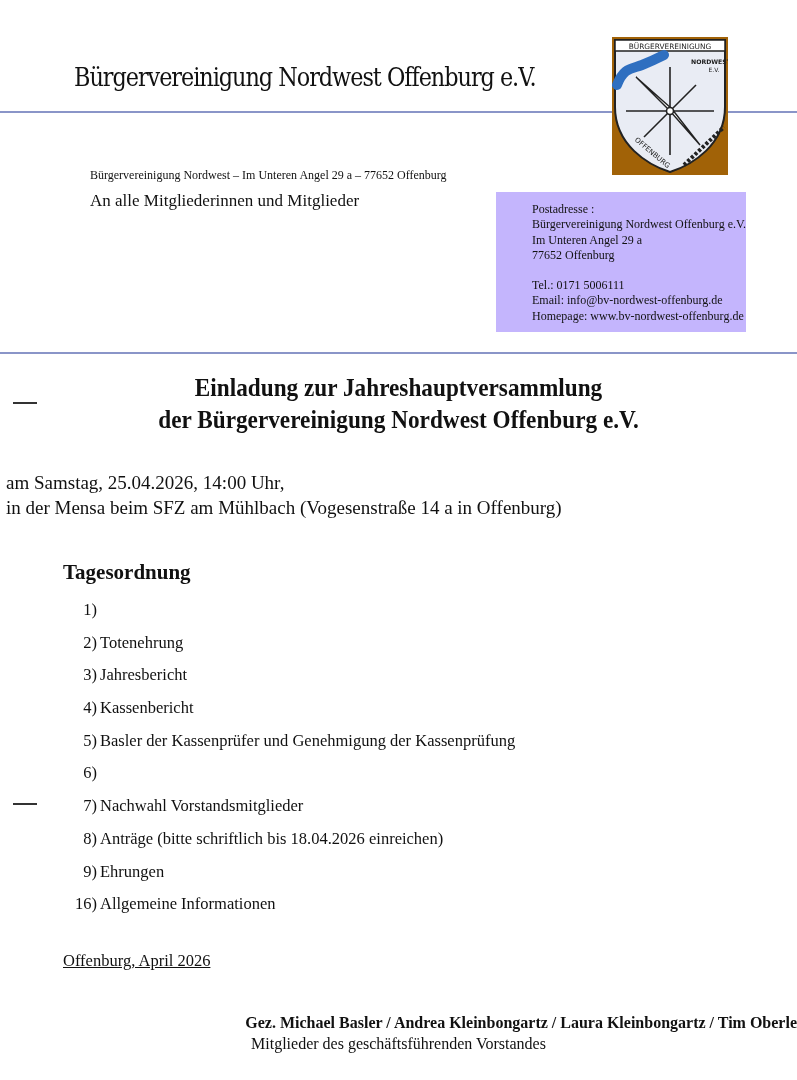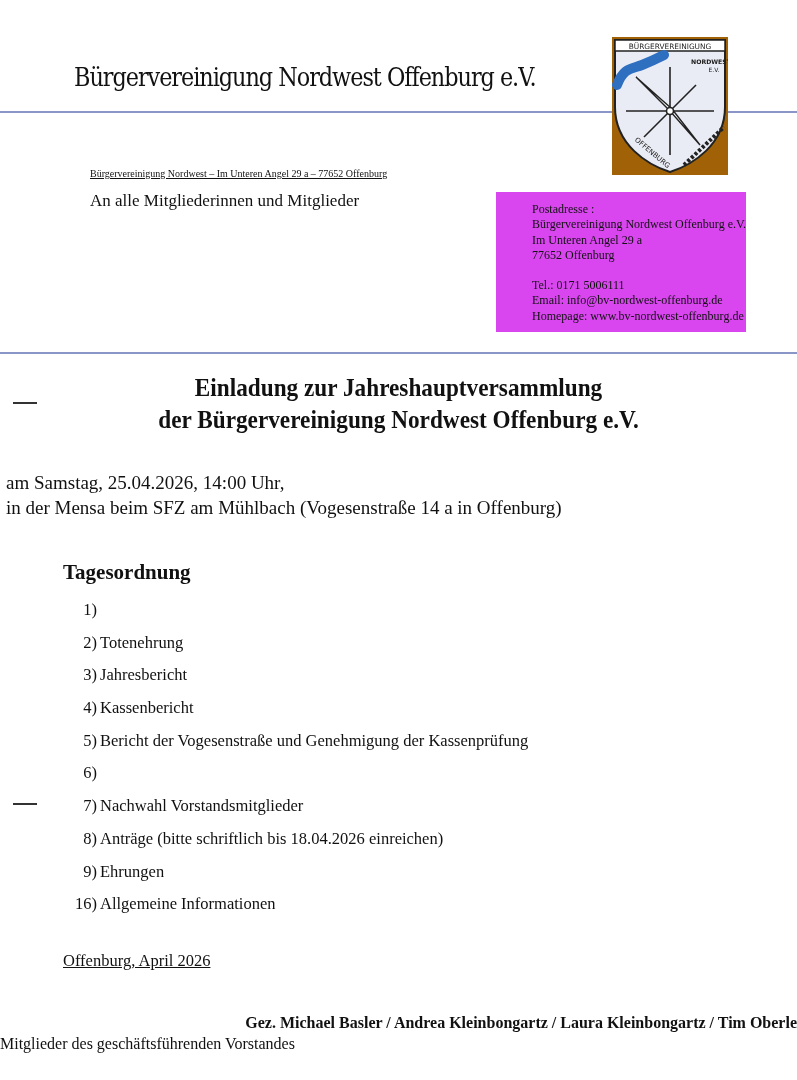--- a/index.html
+++ b/index.html
@@ -5,42 +5,42 @@
   html, body { margin: 0; padding: 0; background: #ffffff; }
   body { width: 797px; height: 1080px; position: relative; overflow: hidden; color: #111; font-family: "Liberation Serif", serif; }
 
   .hdr-title { position: absolute; left: 74px; top: 62px; font-family: "DejaVu Serif", serif; font-size: 26px; letter-spacing: -1.2px; color: #111; transform: scaleX(0.86); transform-origin: left top; white-space: nowrap; }
   .rule { position: absolute; left: 0; width: 797px; height: 2px; background: #8a95c8; }
   .rule.top { top: 111px; }
   .rule.mid { top: 352px; }
 
   .logo { position: absolute; left: 612px; top: 37px; width: 116px; height: 138px; background: #a16207; }
 
-  .sender-line { position: absolute; left: 90px; top: 168px; font-size: 10px; text-decoration: underline; white-space: nowrap; }
+  .sender-line { position: absolute; left: 90px; top: 168px; font-size: 12px; white-space: nowrap; }
   .recipient { position: absolute; left: 90px; top: 191px; font-size: 17px; white-space: nowrap; }
 
-  .contact { position: absolute; left: 496px; top: 192px; width: 250px; height: 140px; background: #d946ef; }
+  .contact { position: absolute; left: 496px; top: 192px; width: 250px; height: 140px; background: #c4b5fd; }
   .contact .inner { position: absolute; left: 36px; top: 10px; font-size: 12px; line-height: 15.3px; white-space: nowrap; }
   .contact .gap { height: 15px; }
 
   .mark { position: absolute; left: 13px; width: 24px; height: 1.5px; background: #333; }
   .mark.m1 { top: 402px; }
   .mark.m2 { top: 803px; }
 
   .main-title { position: absolute; left: 0; width: 797px; top: 372px; text-align: center; font-weight: bold; font-size: 25px; line-height: 32px; transform: scaleX(0.93); }
   .date-line { position: absolute; left: 6px; width: 797px; top: 470px; text-align: left; font-size: 19px; line-height: 25px; }
 
   .agenda-heading { position: absolute; left: 63px; top: 560px; font-size: 21px; font-weight: bold; }
   .agenda { position: absolute; left: 0; top: 600px; list-style: none; margin: 0; padding: 0; }
   .agenda li { height: 32.7px; font-size: 16.5px; display: flex; white-space: nowrap; }
   .agenda .num { width: 100px; text-align: right; padding-right: 3px; box-sizing: border-box; }
 
   .place-date { position: absolute; left: 63px; top: 951px; font-size: 16.5px; text-decoration: underline; }
   .signers { position: absolute; left: 0; width: 797px; top: 1014px; text-align: right; font-weight: bold; font-size: 16px; }
-  .signers-role { position: absolute; left: 0; width: 797px; top: 1035px; font-size: 16px; }
+  .signers-role { position: absolute; left: 0; width: 797px; top: 1035px; text-align: center; font-size: 16px; }
 </style>
 </head>
 <body>
 
 <div class="rule top"></div>
 <div class="hdr-title">Bürgervereinigung Nordwest Offenburg e.V.</div>
 
 <div class="logo">
   <svg width="116" height="138" viewBox="0 0 116 138">
     <path d="M3 3 H113 V70 C113 108 80 128 58 135 C36 128 3 108 3 70 Z" fill="#e9ecf4" stroke="#222" stroke-width="2"></path>
@@ -102,21 +102,21 @@
   <li>
       <span class="num">3)</span>
       <span>Jahresbericht</span>
     </li>
   <li>
       <span class="num">4)</span>
       <span>Kassenbericht</span>
     </li>
   <li>
       <span class="num">5)</span>
-      <span>Bericht der Vogesenstraße und Genehmigung der Kassenprüfung</span>
+      <span>Basler der Kassenprüfer und Genehmigung der Kassenprüfung</span>
     </li>
   <li>
       <span class="num">6)</span>
     </li>
   <li>
       <span class="num">7)</span>
       <span>Nachwahl Vorstandsmitglieder</span>
     </li>
   <li>
       <span class="num">8)</span>

